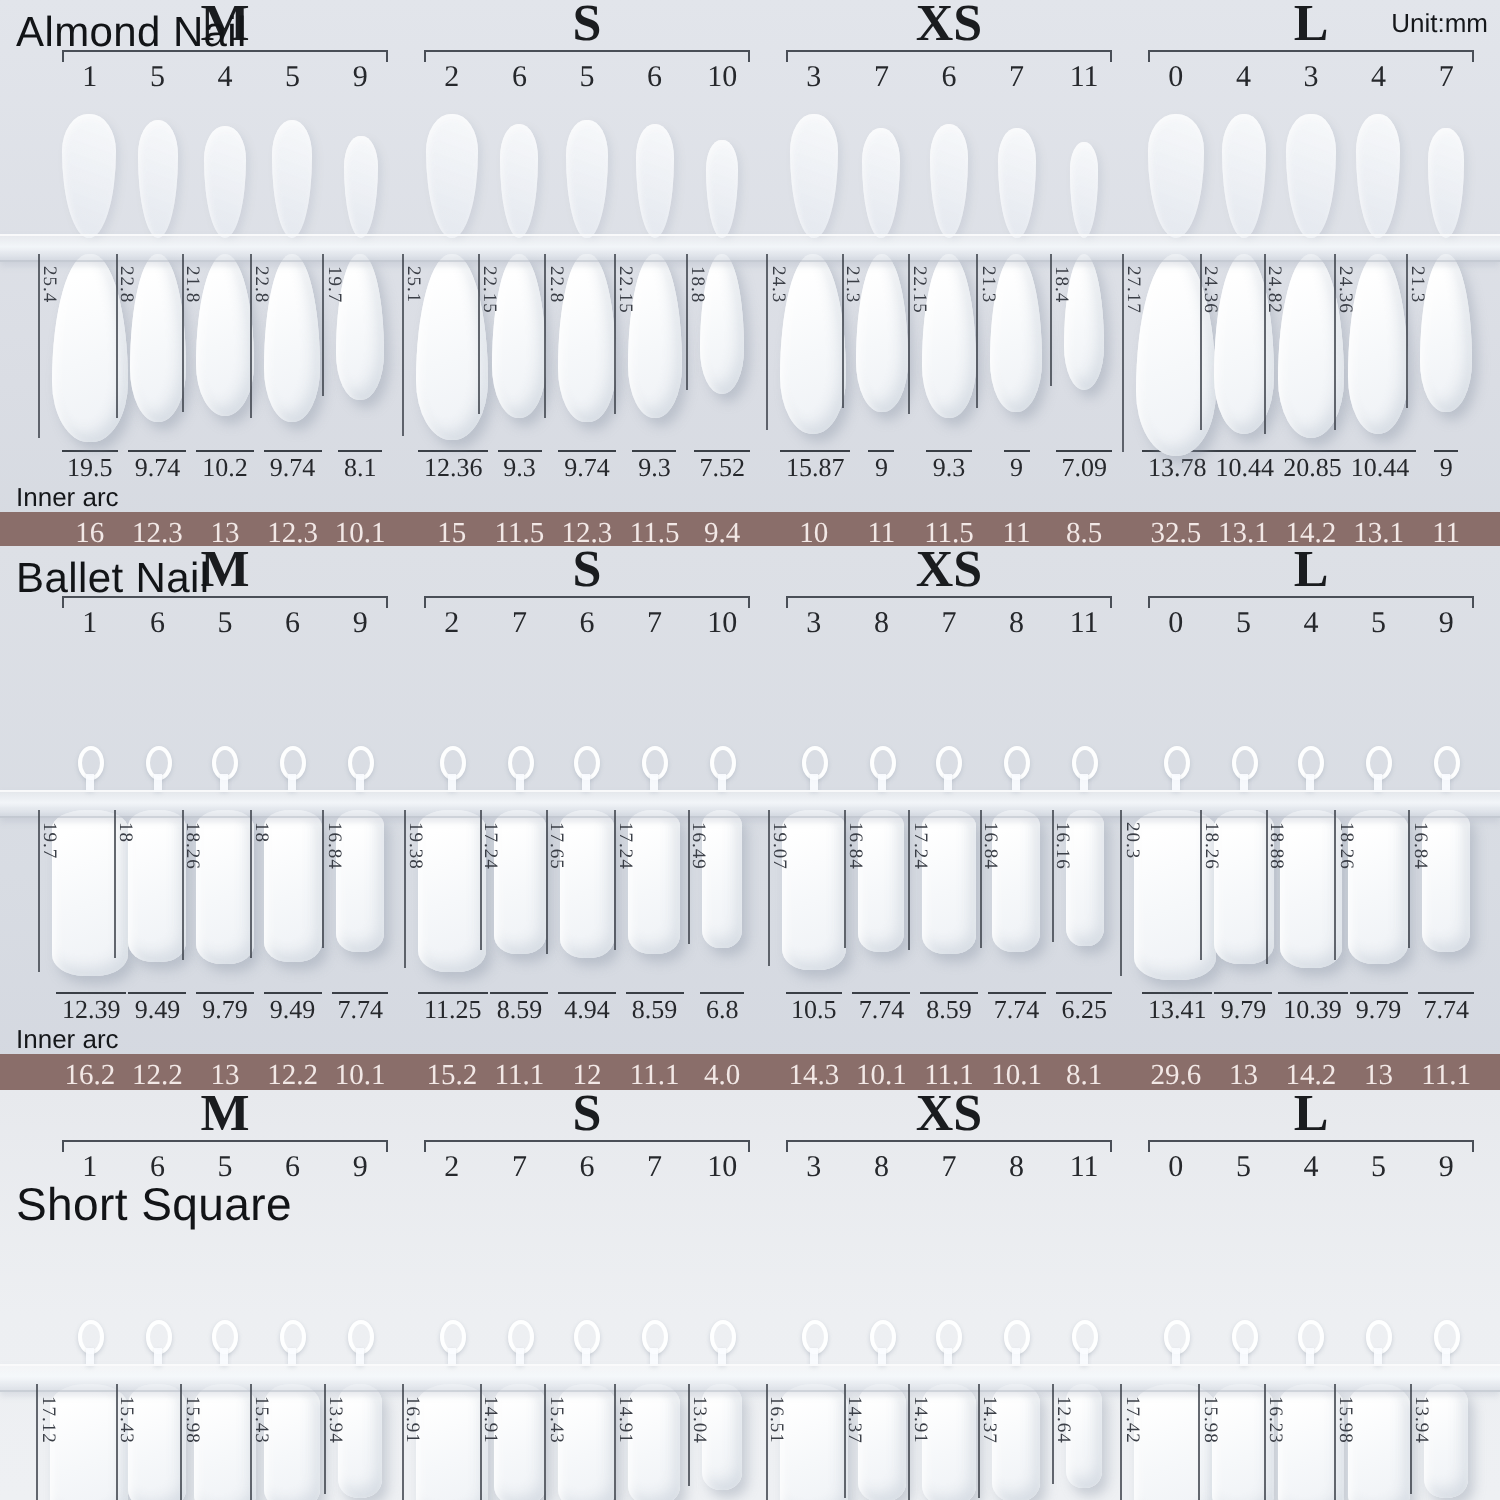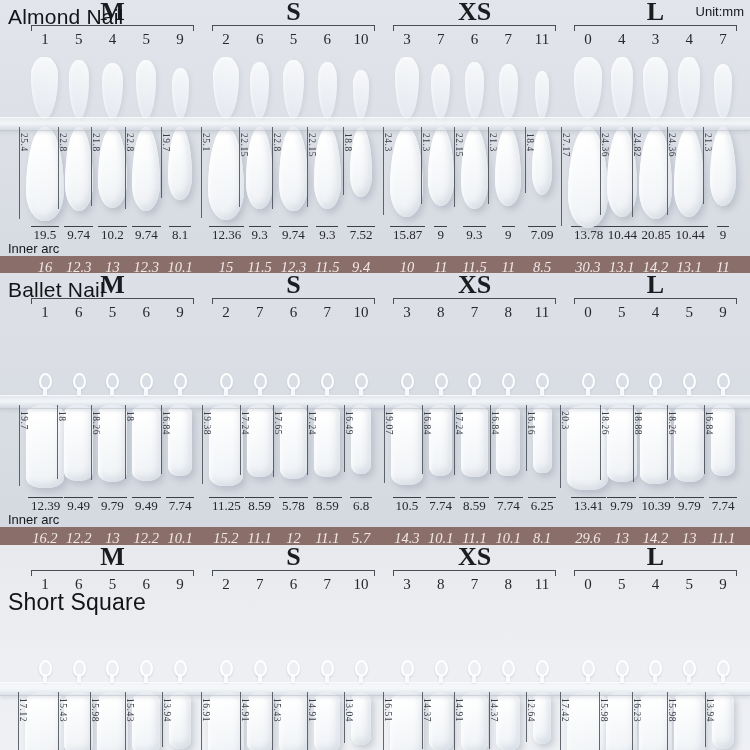--- a/index.html
+++ b/index.html
@@ -56,21 +56,21 @@
   .mlabel{position:absolute;z-index:5;writing-mode:vertical-rl;text-orientation:mixed;
           font-family:"Liberation Serif",serif;font-size:9.5px;letter-spacing:.5px;color:#3a3e46;line-height:10px;}
   
   .wrow{height:17px;align-items:flex-start;}
   .wlabel{display:inline-block;border-top:1.2px solid #3a3f46;padding:0 3px;
           font-family:"Liberation Serif",serif;font-size:13px;line-height:15px;color:#26282c;white-space:nowrap;}
   .ialabel{margin:0 0 0 8px;font-size:13px;line-height:13px;color:#15171a;height:13px;}
   .bar{height:23px;display:flex;align-items:center;margin-top:1px;}
   .bar .row{flex:1;}
   .bav{flex:1;text-align:center;font-family:"Liberation Serif",serif;font-size:14.5px;
-       color:#f2e8e6;line-height:23px;white-space:nowrap;font-style:italic;}
+       color:#f2e8e6;line-height:23px;white-space:nowrap;}
 </style>
 </head>
 <body>
 
 <section class="sec sec0">
   <div class="title">Almond Nail</div>
   <div class="unit">Unit:mm</div>
   <div class="hmount">
       <div class="row">
         <div class="grp-h">
@@ -300,21 +300,21 @@
           <span class="bav">9.4</span>
         </div>
         <div class="grp">
           <span class="bav">10</span>
           <span class="bav">11</span>
           <span class="bav">11.5</span>
           <span class="bav">11</span>
           <span class="bav">8.5</span>
         </div>
         <div class="grp">
-          <span class="bav">30.3</span>
+          <span class="bav">32.5</span>
           <span class="bav">13.1</span>
           <span class="bav">14.2</span>
           <span class="bav">13.1</span>
           <span class="bav">11</span>
         </div>
       </div>
     </div>
 </section>
 
 <section class="sec sec1">
@@ -524,21 +524,21 @@
       <div class="grp">
         <div class="col"><span class="wlabel">12.39</span></div>
         <div class="col"><span class="wlabel">9.49</span></div>
         <div class="col"><span class="wlabel">9.79</span></div>
         <div class="col"><span class="wlabel">9.49</span></div>
         <div class="col"><span class="wlabel">7.74</span></div>
       </div>
       <div class="grp">
         <div class="col"><span class="wlabel">11.25</span></div>
         <div class="col"><span class="wlabel">8.59</span></div>
-        <div class="col"><span class="wlabel">5.78</span></div>
+        <div class="col"><span class="wlabel">4.94</span></div>
         <div class="col"><span class="wlabel">8.59</span></div>
         <div class="col"><span class="wlabel">6.8</span></div>
       </div>
       <div class="grp">
         <div class="col"><span class="wlabel">10.5</span></div>
         <div class="col"><span class="wlabel">7.74</span></div>
         <div class="col"><span class="wlabel">8.59</span></div>
         <div class="col"><span class="wlabel">7.74</span></div>
         <div class="col"><span class="wlabel">6.25</span></div>
       </div>
@@ -558,21 +558,21 @@
           <span class="bav">12.2</span>
           <span class="bav">13</span>
           <span class="bav">12.2</span>
           <span class="bav">10.1</span>
         </div>
         <div class="grp">
           <span class="bav">15.2</span>
           <span class="bav">11.1</span>
           <span class="bav">12</span>
           <span class="bav">11.1</span>
-          <span class="bav">5.7</span>
+          <span class="bav">4.0</span>
         </div>
         <div class="grp">
           <span class="bav">14.3</span>
           <span class="bav">10.1</span>
           <span class="bav">11.1</span>
           <span class="bav">10.1</span>
           <span class="bav">8.1</span>
         </div>
         <div class="grp">
           <span class="bav">29.6</span>

